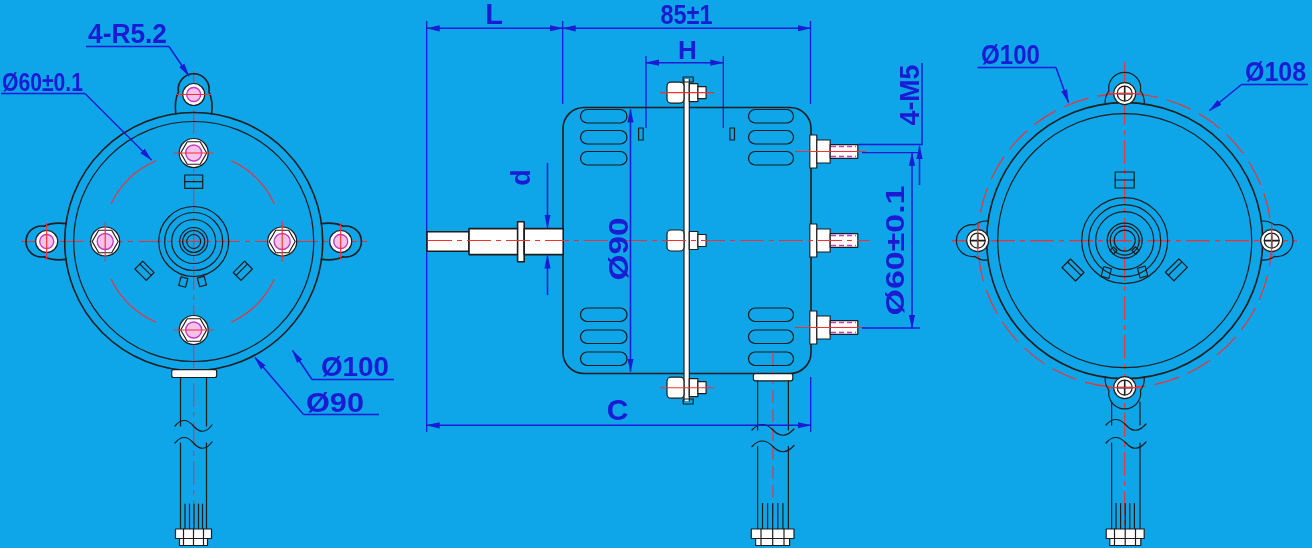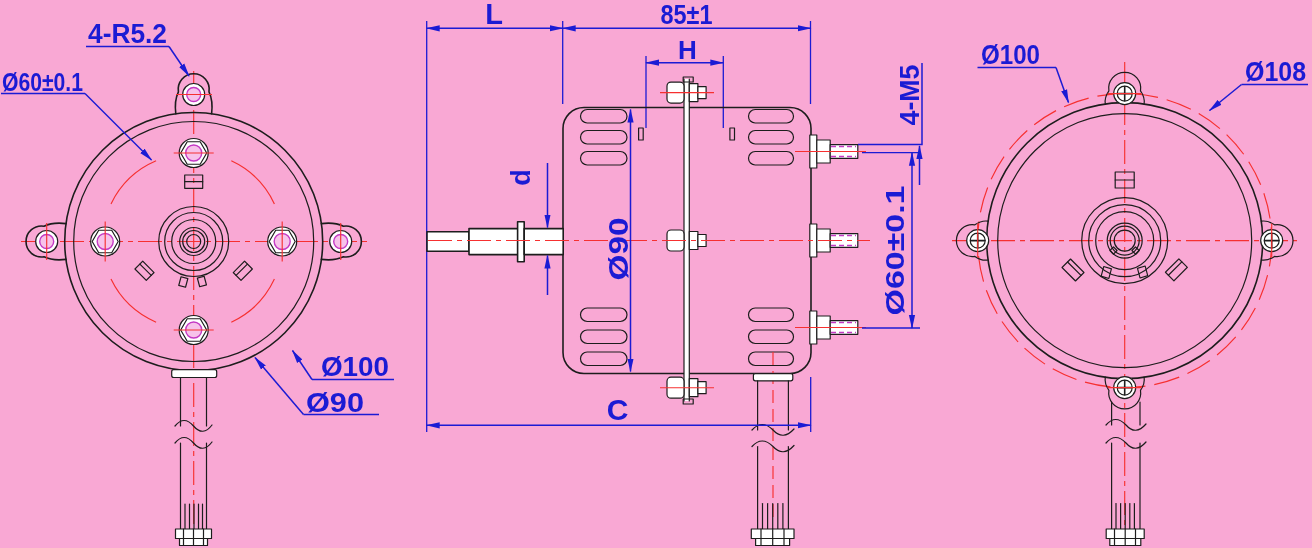--- a/index.html
+++ b/index.html
@@ -1,16 +1,16 @@
 <!DOCTYPE html>
 <html><head>
 <meta charset="utf-8">
 <style>
   html,body{margin:0;padding:0;background:#ffffff;}
-  .stage{width:1312px;height:548px;position:relative;background:#f9a8d4;overflow:hidden;}
+  .stage{width:1312px;height:548px;position:relative;background:#0ea5e9;overflow:hidden;}
   svg{display:block;}
   .ol{stroke:#1d1d1d;stroke-width:1.6;fill:none;stroke-linejoin:round;stroke-linecap:round;}
   .olf{stroke:#1d1d1d;stroke-width:1.6;fill:#ffffff;stroke-linejoin:round;}
   .thin{stroke-width:1.2;}
   .cl{stroke:#f63030;stroke-width:1.15;fill:none;stroke-linecap:butt;}
   .dashdot{stroke-dasharray:24,5,5,5;}
   .rdash{stroke-dasharray:13,6;}
   .dim{stroke:#1b1bd4;stroke-width:1.5;fill:none;}
   .dimthin{stroke:#1b1bd4;stroke-width:1.3;fill:none;}
   .dtx{fill:#1b1bd4;font-family:"Liberation Sans","DejaVu Sans",sans-serif;font-weight:bold;}

